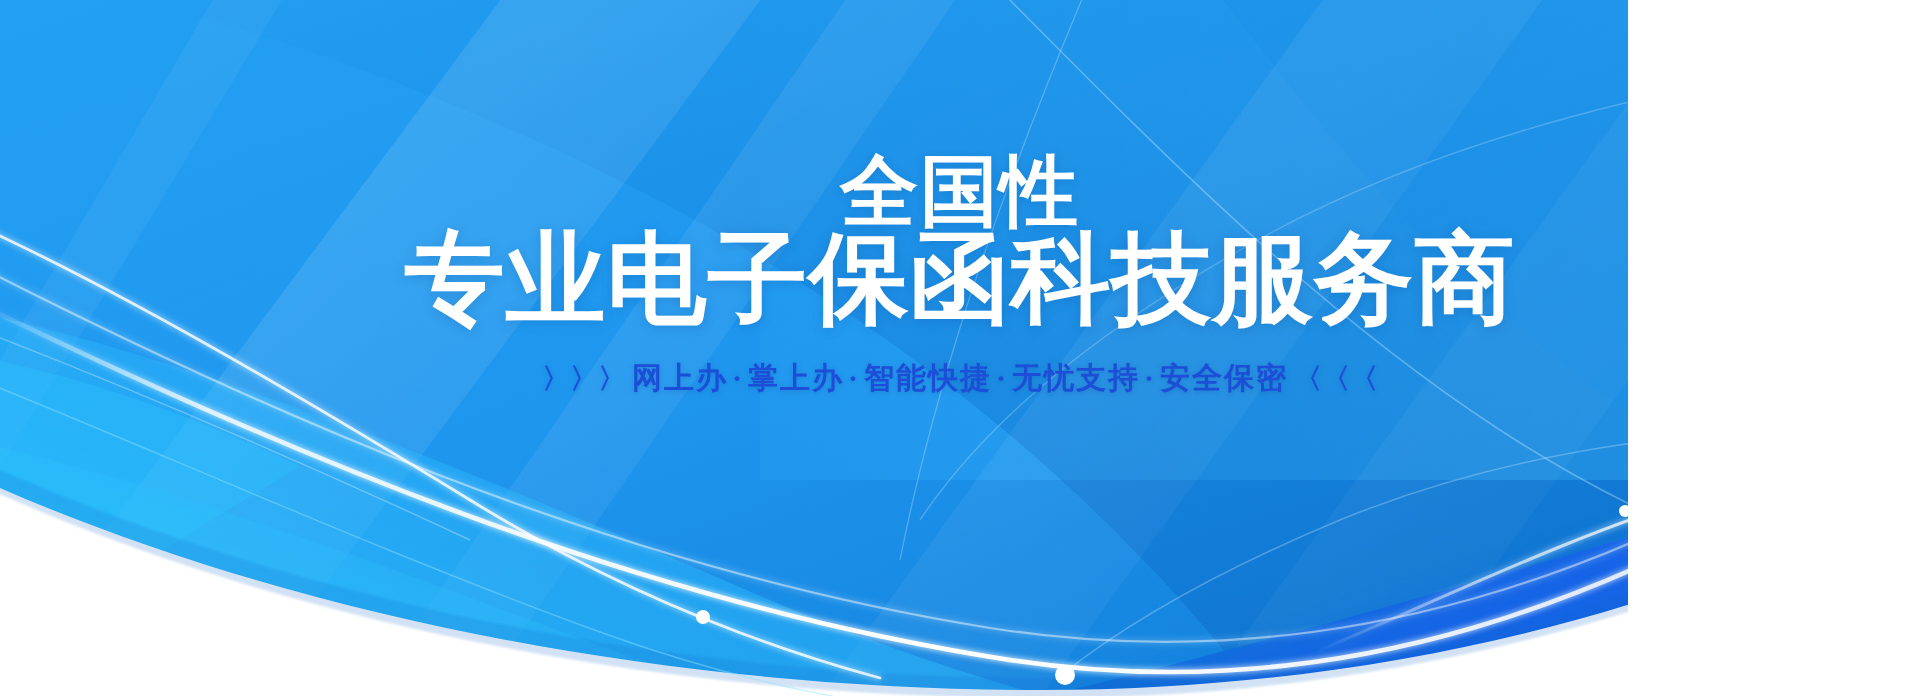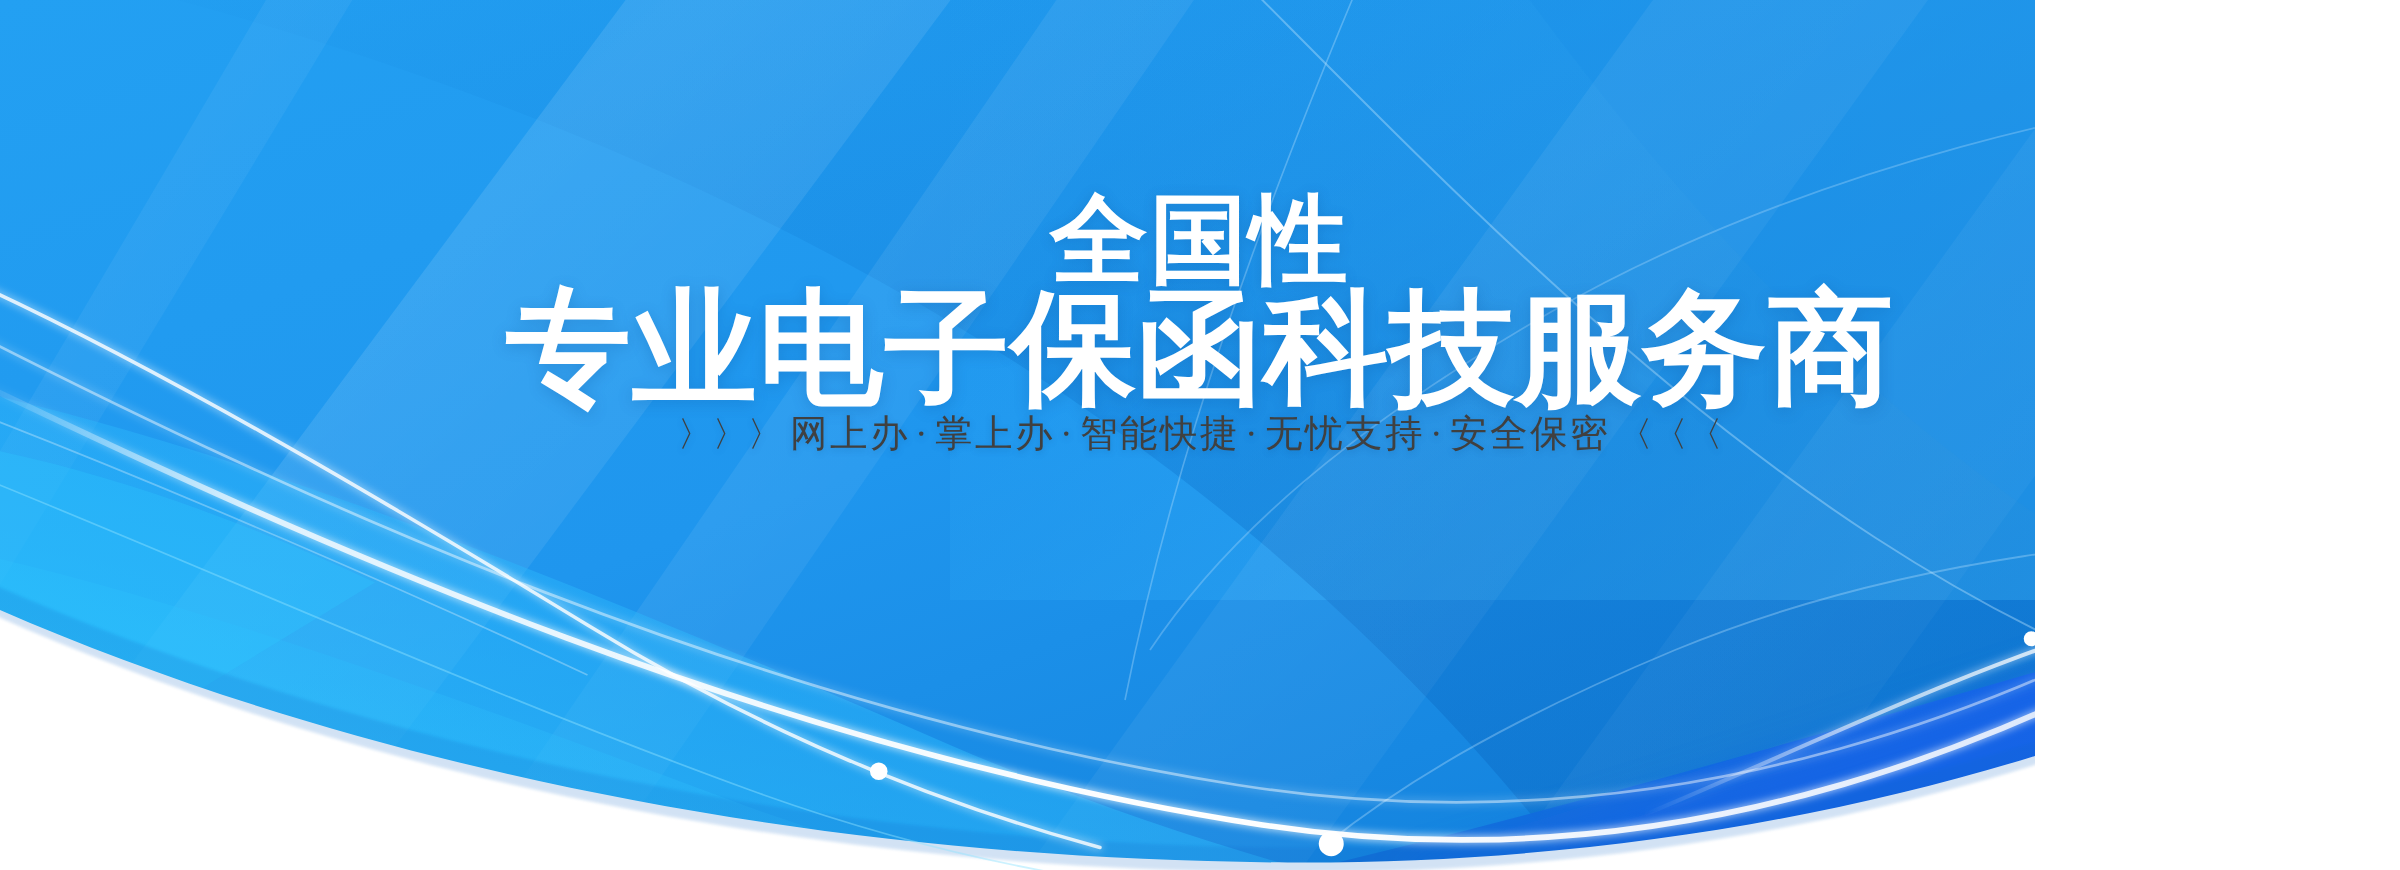--- a/index.html
+++ b/index.html
@@ -53,27 +53,29 @@
     font-weight:bold;
     font-size:100px;
     line-height:1.0;
     color:#ffffff;
     letter-spacing:1px;
     text-shadow:0 2px 12px rgba(10,70,140,.22);
     white-space:nowrap;
   }
 
   .subtitle{
+    margin-top:30px;
     font-family:"Liberation Serif","DejaVu Serif",serif;
     font-size:30px;
     line-height:1.2;
-    color:#404040;
+    color:#1d4ed8;
     letter-spacing:2px;
     white-space:nowrap;
     text-shadow:0 1px 5px rgba(10,70,140,.25);
+    font-weight:bold;
   }
   .subtitle .arrow{ letter-spacing:0px; padding:0 6px; font-size:28px;}
   .subtitle .sep{ padding:0 4px; }
 </style>
 </head>
 <body>
 
 <div id="banner">
 
   <svg id="bg-art" viewBox="0 0 1920 696" preserveAspectRatio="none">

